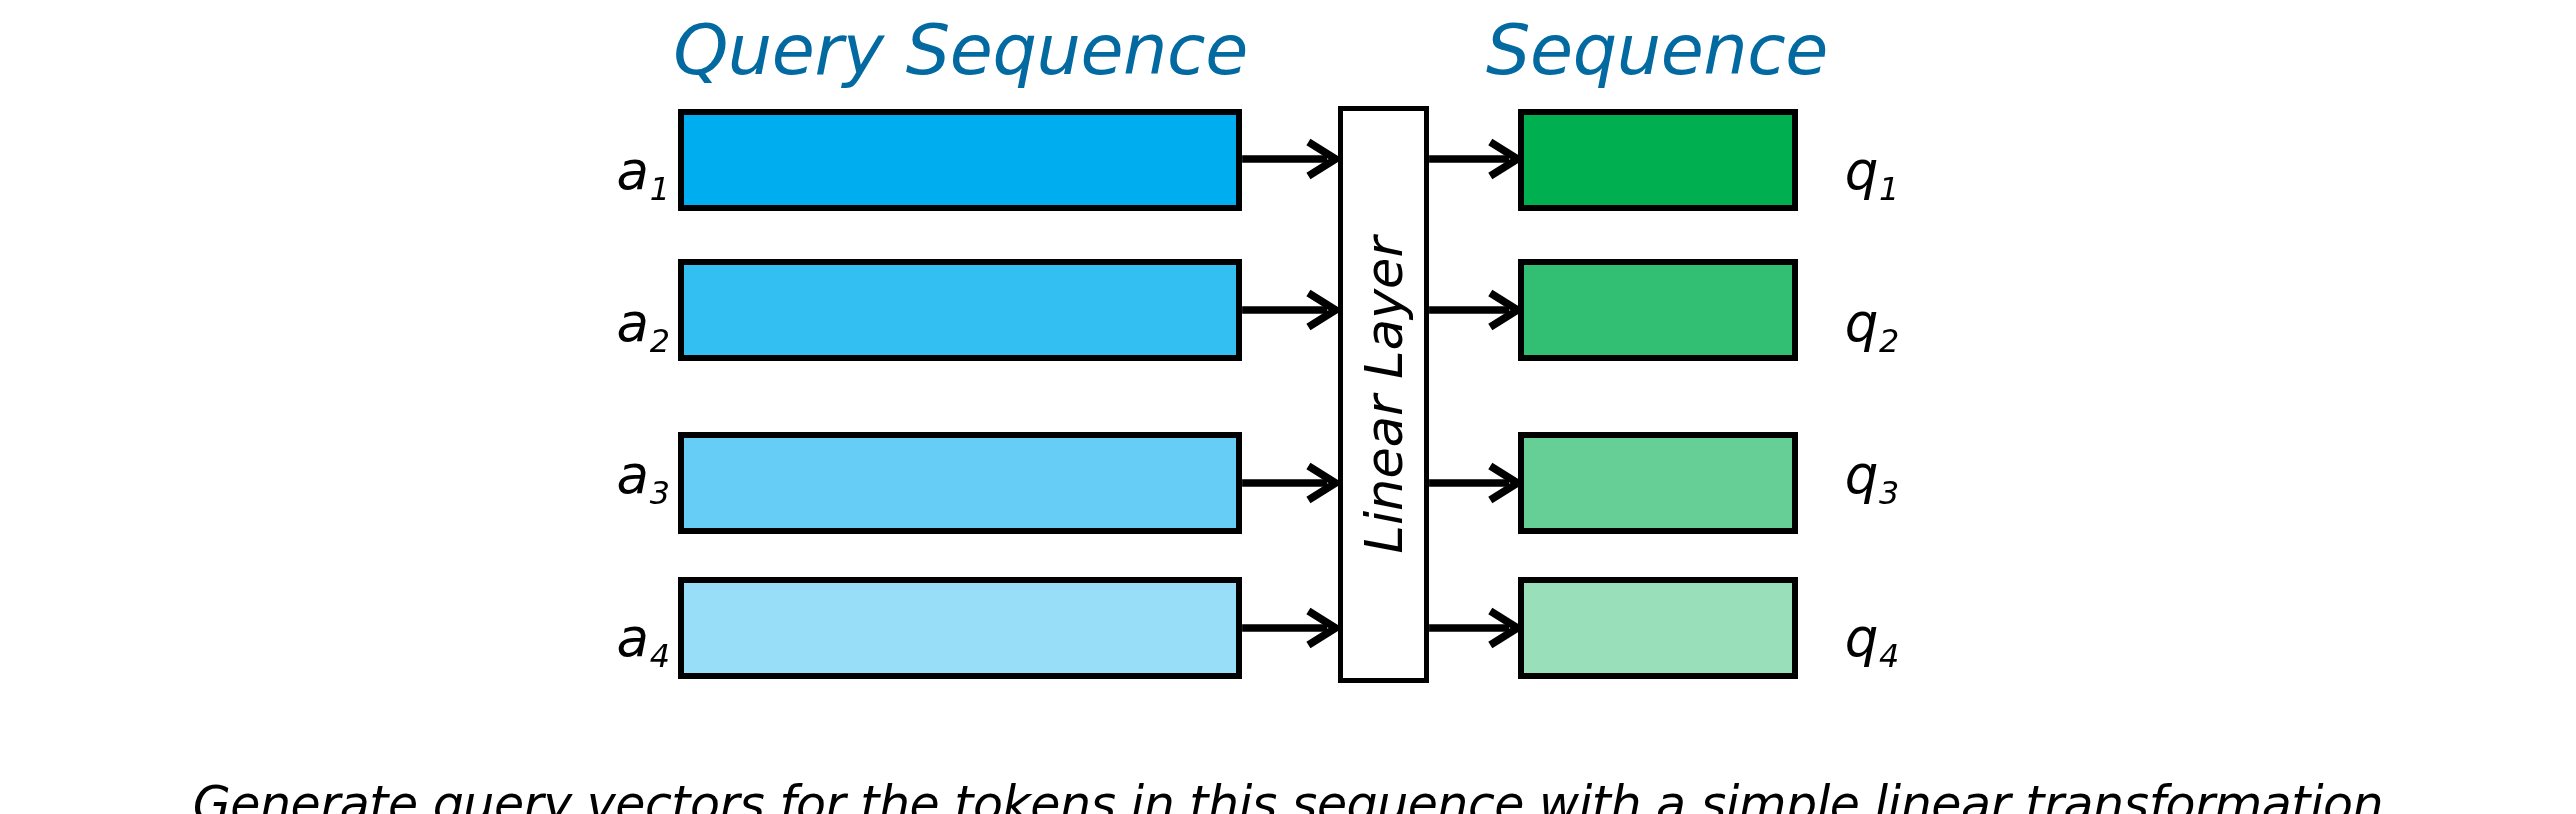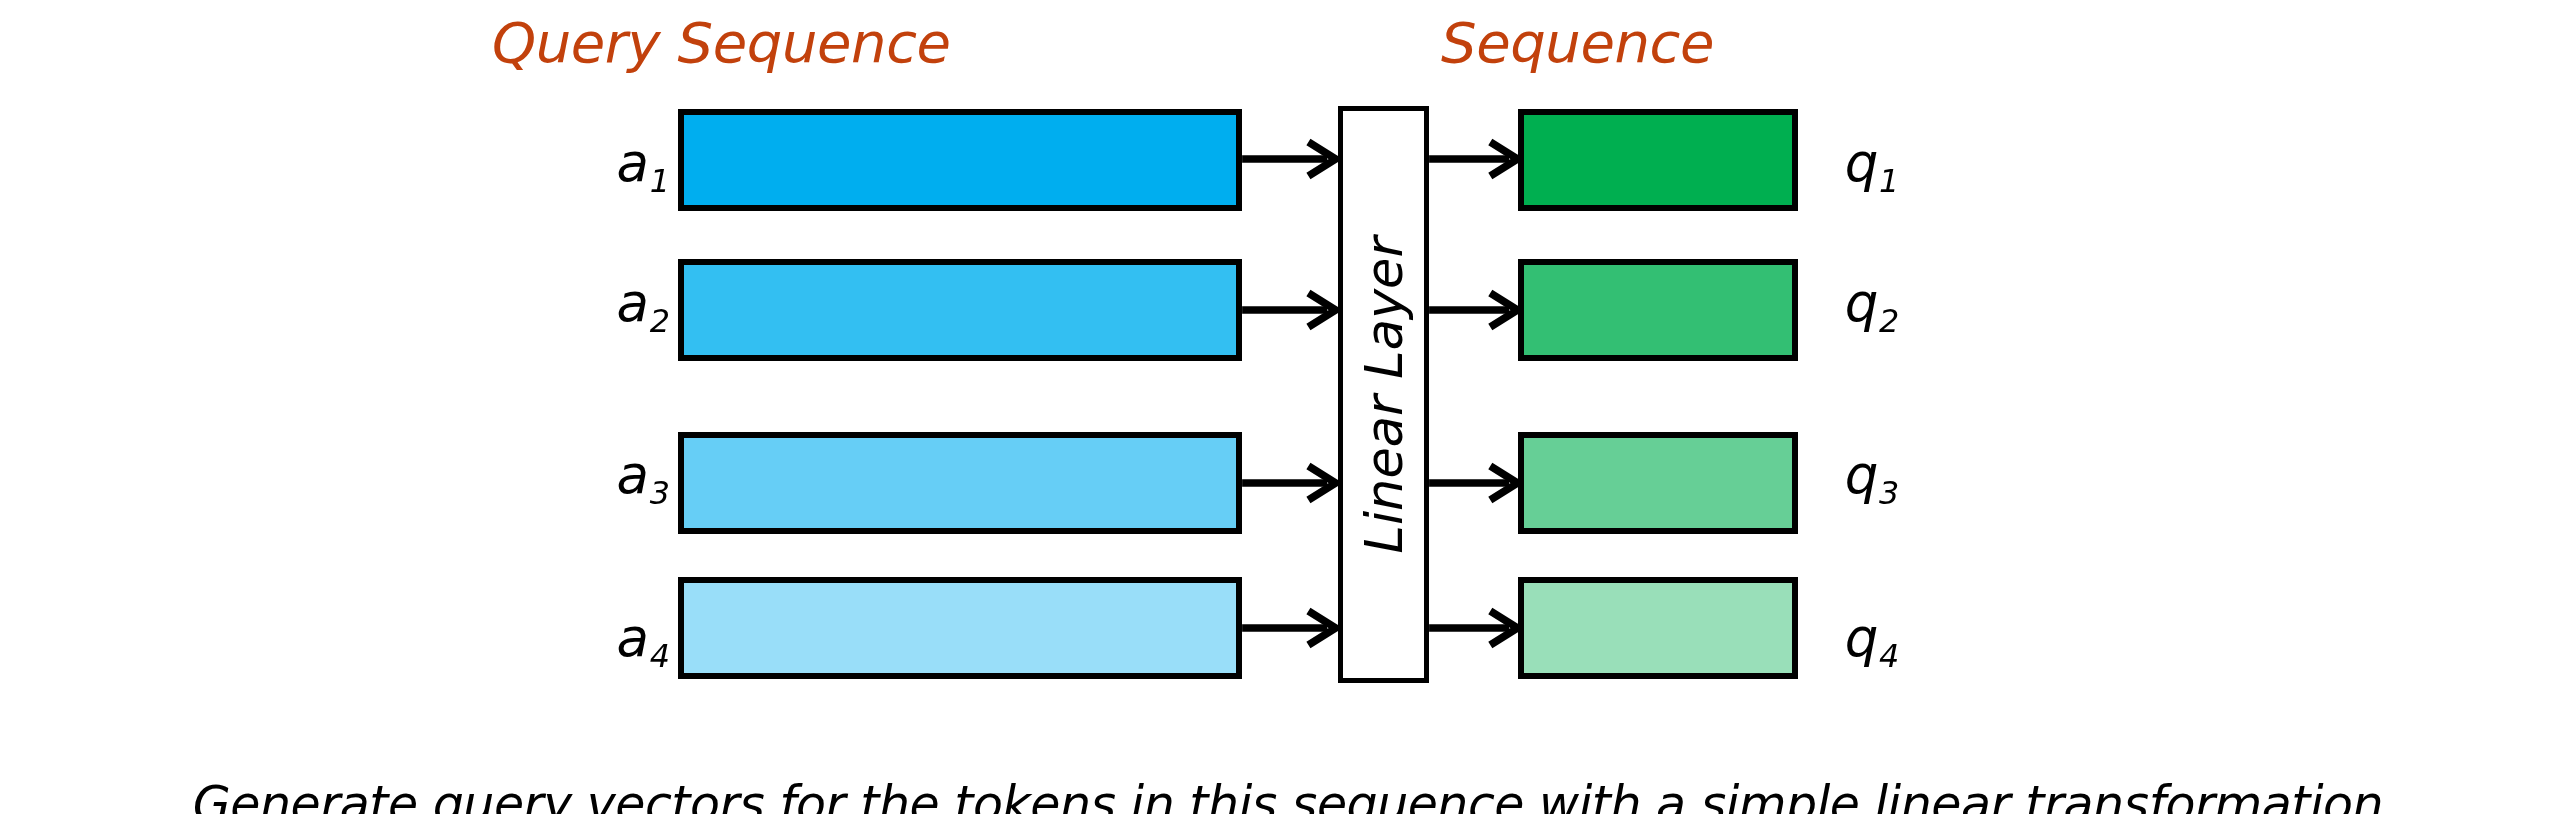--- a/index.html
+++ b/index.html
@@ -17,25 +17,25 @@
     background: #ffffff;
     overflow: hidden;
   }
 
   
   .col-title {
     position: absolute;
     font-family: "DejaVu Sans", sans-serif;
     font-style: italic;
     font-weight: 300;
-    font-size: 56px;
+    font-size: 70px;
     line-height: 1;
-    color: #c2410c;
-    white-space: nowrap;
-    text-align: left;
+    color: #0369a1;
+    white-space: nowrap;
+    text-align: center;
     letter-spacing: -0.4px;
   }
   #title-query-sequence {
     left: 492px;
     top: 15.3px;
     width: 937px;
   }
   #title-queries {
     left: 1441px;
     top: 15.3px;
@@ -95,22 +95,22 @@
   }
   .side-label sub {
     font-size: 0.6em;
     font-style: italic;
     vertical-align: -0.35em;
     margin-left: 0.8px;
   }
   .label-a { left: 594px; width: 76px; text-align: right; }
   .label-q { left: 1821px; width: 102px; text-align: center; }
 
-  .lbl-r1 { top: 136px; }
-  .lbl-r2 { top: 276px; }
+  .lbl-r1 { top: 144px; }
+  .lbl-r2 { top: 296px; }
   .lbl-r3 { top: 448px; }
   .lbl-r4 { top: 611px; }
 
   
   .arrow {
     position: absolute;
     height: 34px;
   }
   .arrow svg { display: block; overflow: visible; }
   .arrow-in  { left: 1242px; width: 98px; }

